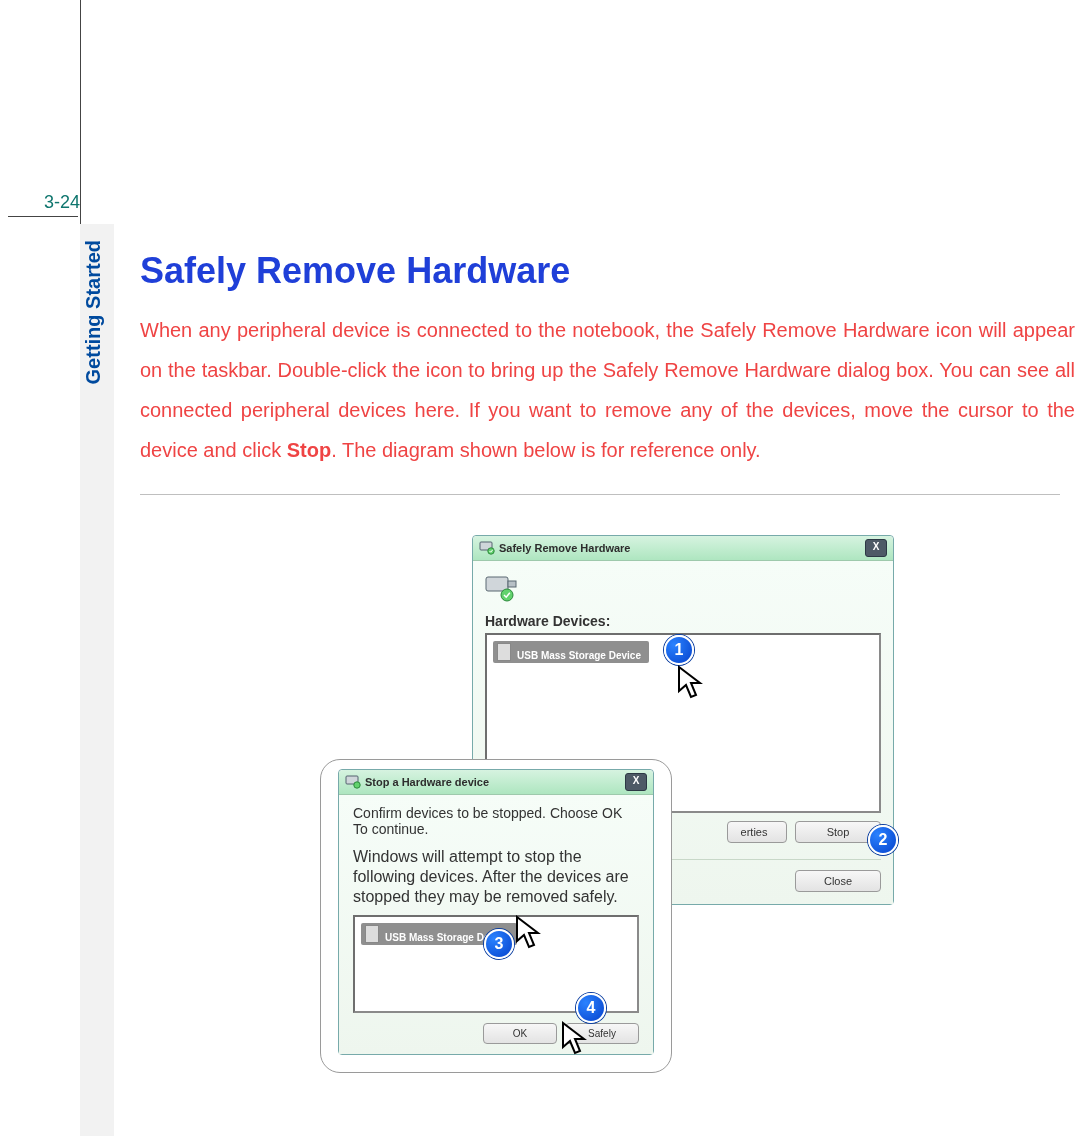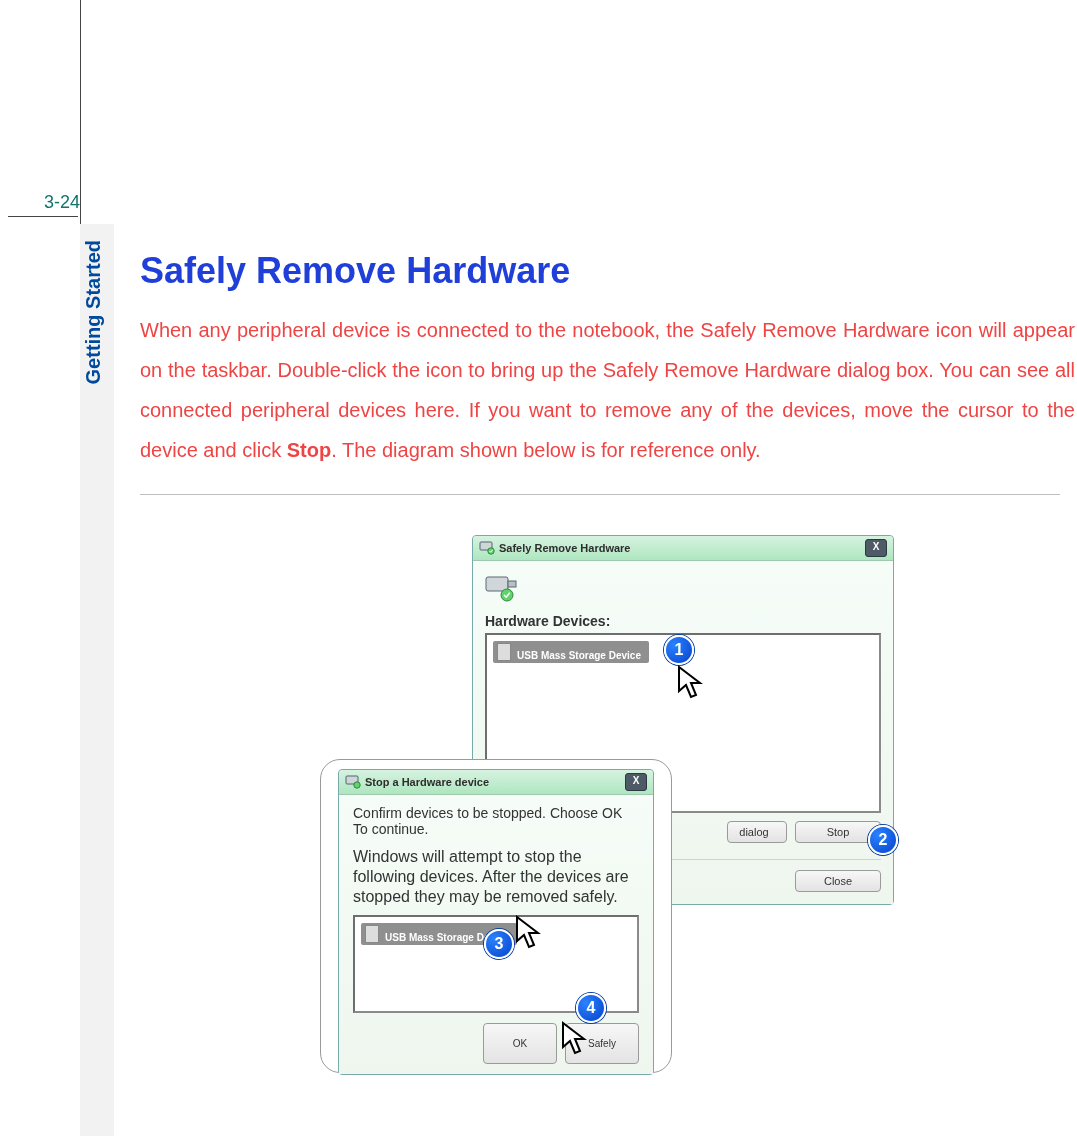--- a/index.html
+++ b/index.html
@@ -203,21 +203,21 @@
     min-width: 64px;
     padding: 4px 10px;
     font-size: 11px;
     color: #333;
     background: linear-gradient(#f7f7f7, #e3e3e3);
     border: 1px solid #9a9a9a;
     border-radius: 4px;
     text-align: center;
     cursor: pointer;
   }
-  .btn.small { min-width: 52px; padding: 14px 10px; font-size: 10px; }
+  .btn.small { min-width: 52px; padding: 4px 10px; font-size: 10px; }
   .btnrow-right {
     display: flex;
     gap: 8px;
     justify-content: flex-end;
     margin-top: 8px;
   }
   .sep {
     border-top: 1px solid #c8d8c8;
     margin: 16px 0 10px 0;
   }
@@ -313,21 +313,21 @@
           <div class="sectionLabel">Hardware Devices:</div>
           <div class="listbox">
             <div class="device-pill">
               <span class="devicon"></span>
               <span class="label">USB Mass Storage Device</span>
             </div>
           </div>
 
           <div class="btnrow-right">
             <div class="btn" style="min-width:44px; padding-left:4px;">
-              <span>dialog</span>
+              <span>erties</span>
             </div>
             <div class="btn">
               <span>Stop</span>
             </div>
           </div>
 
           <div class="sep"></div>
 
           <div class="btnrow-right">
             <div class="btn">

